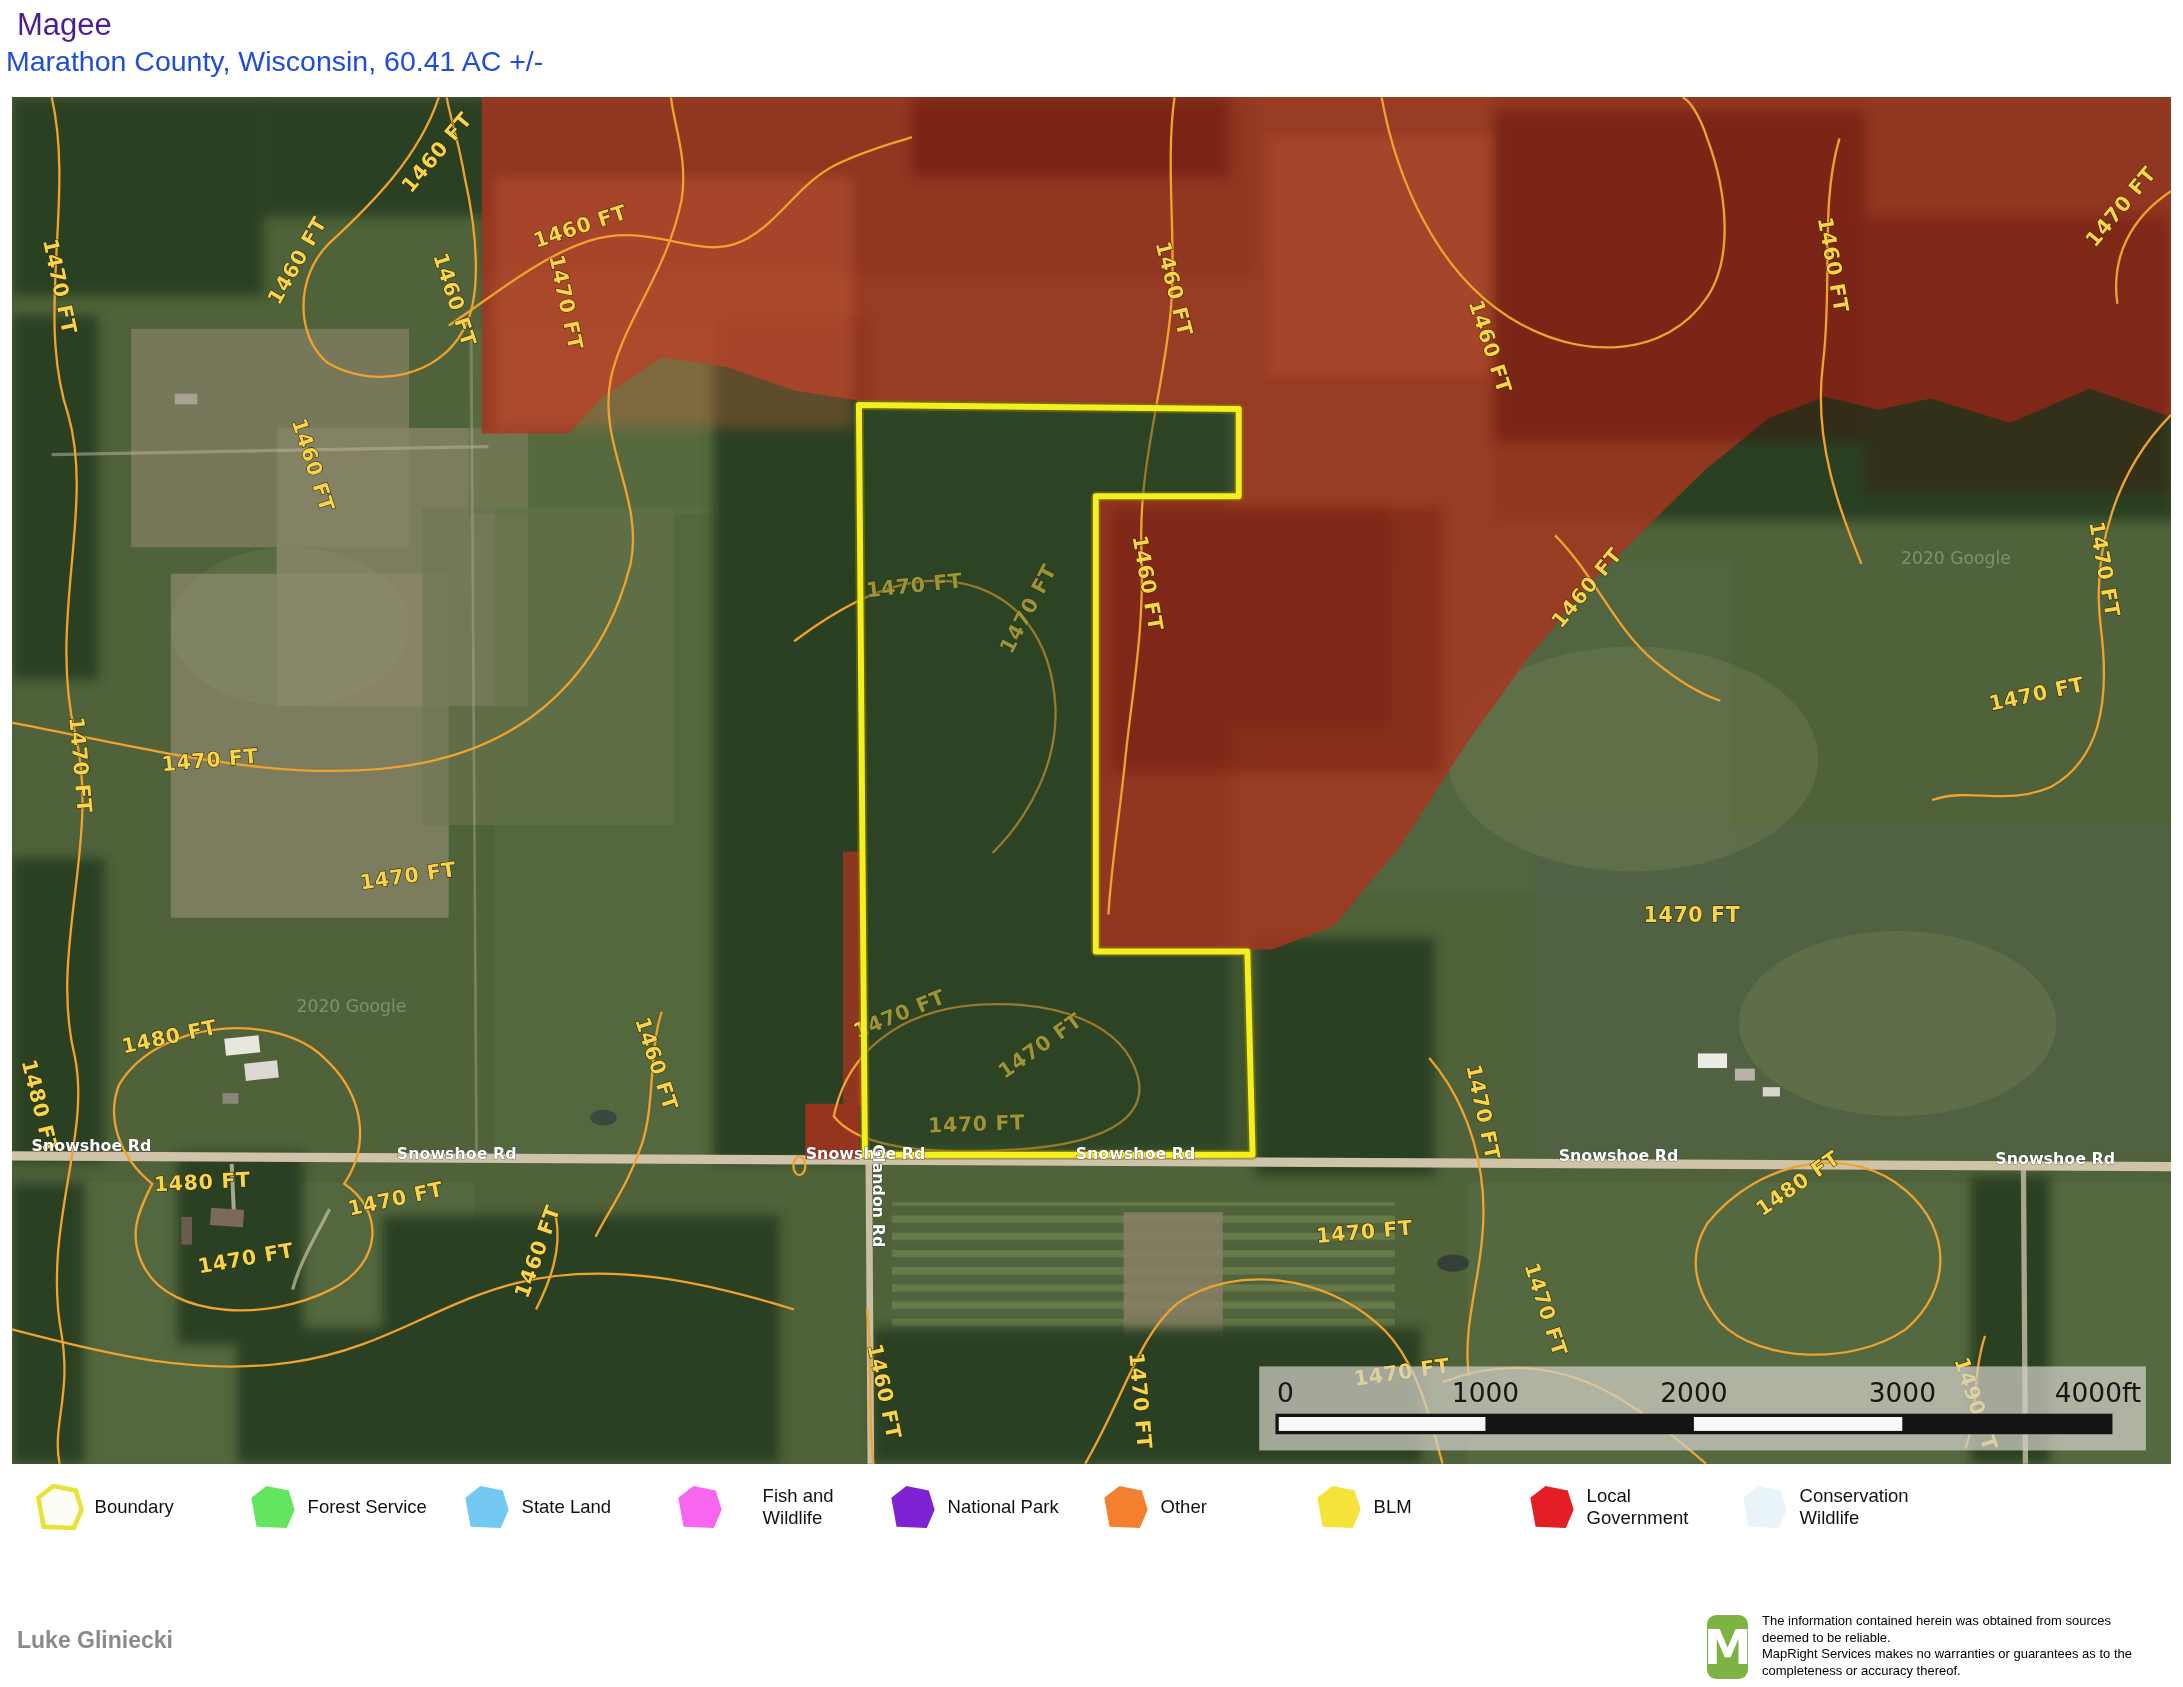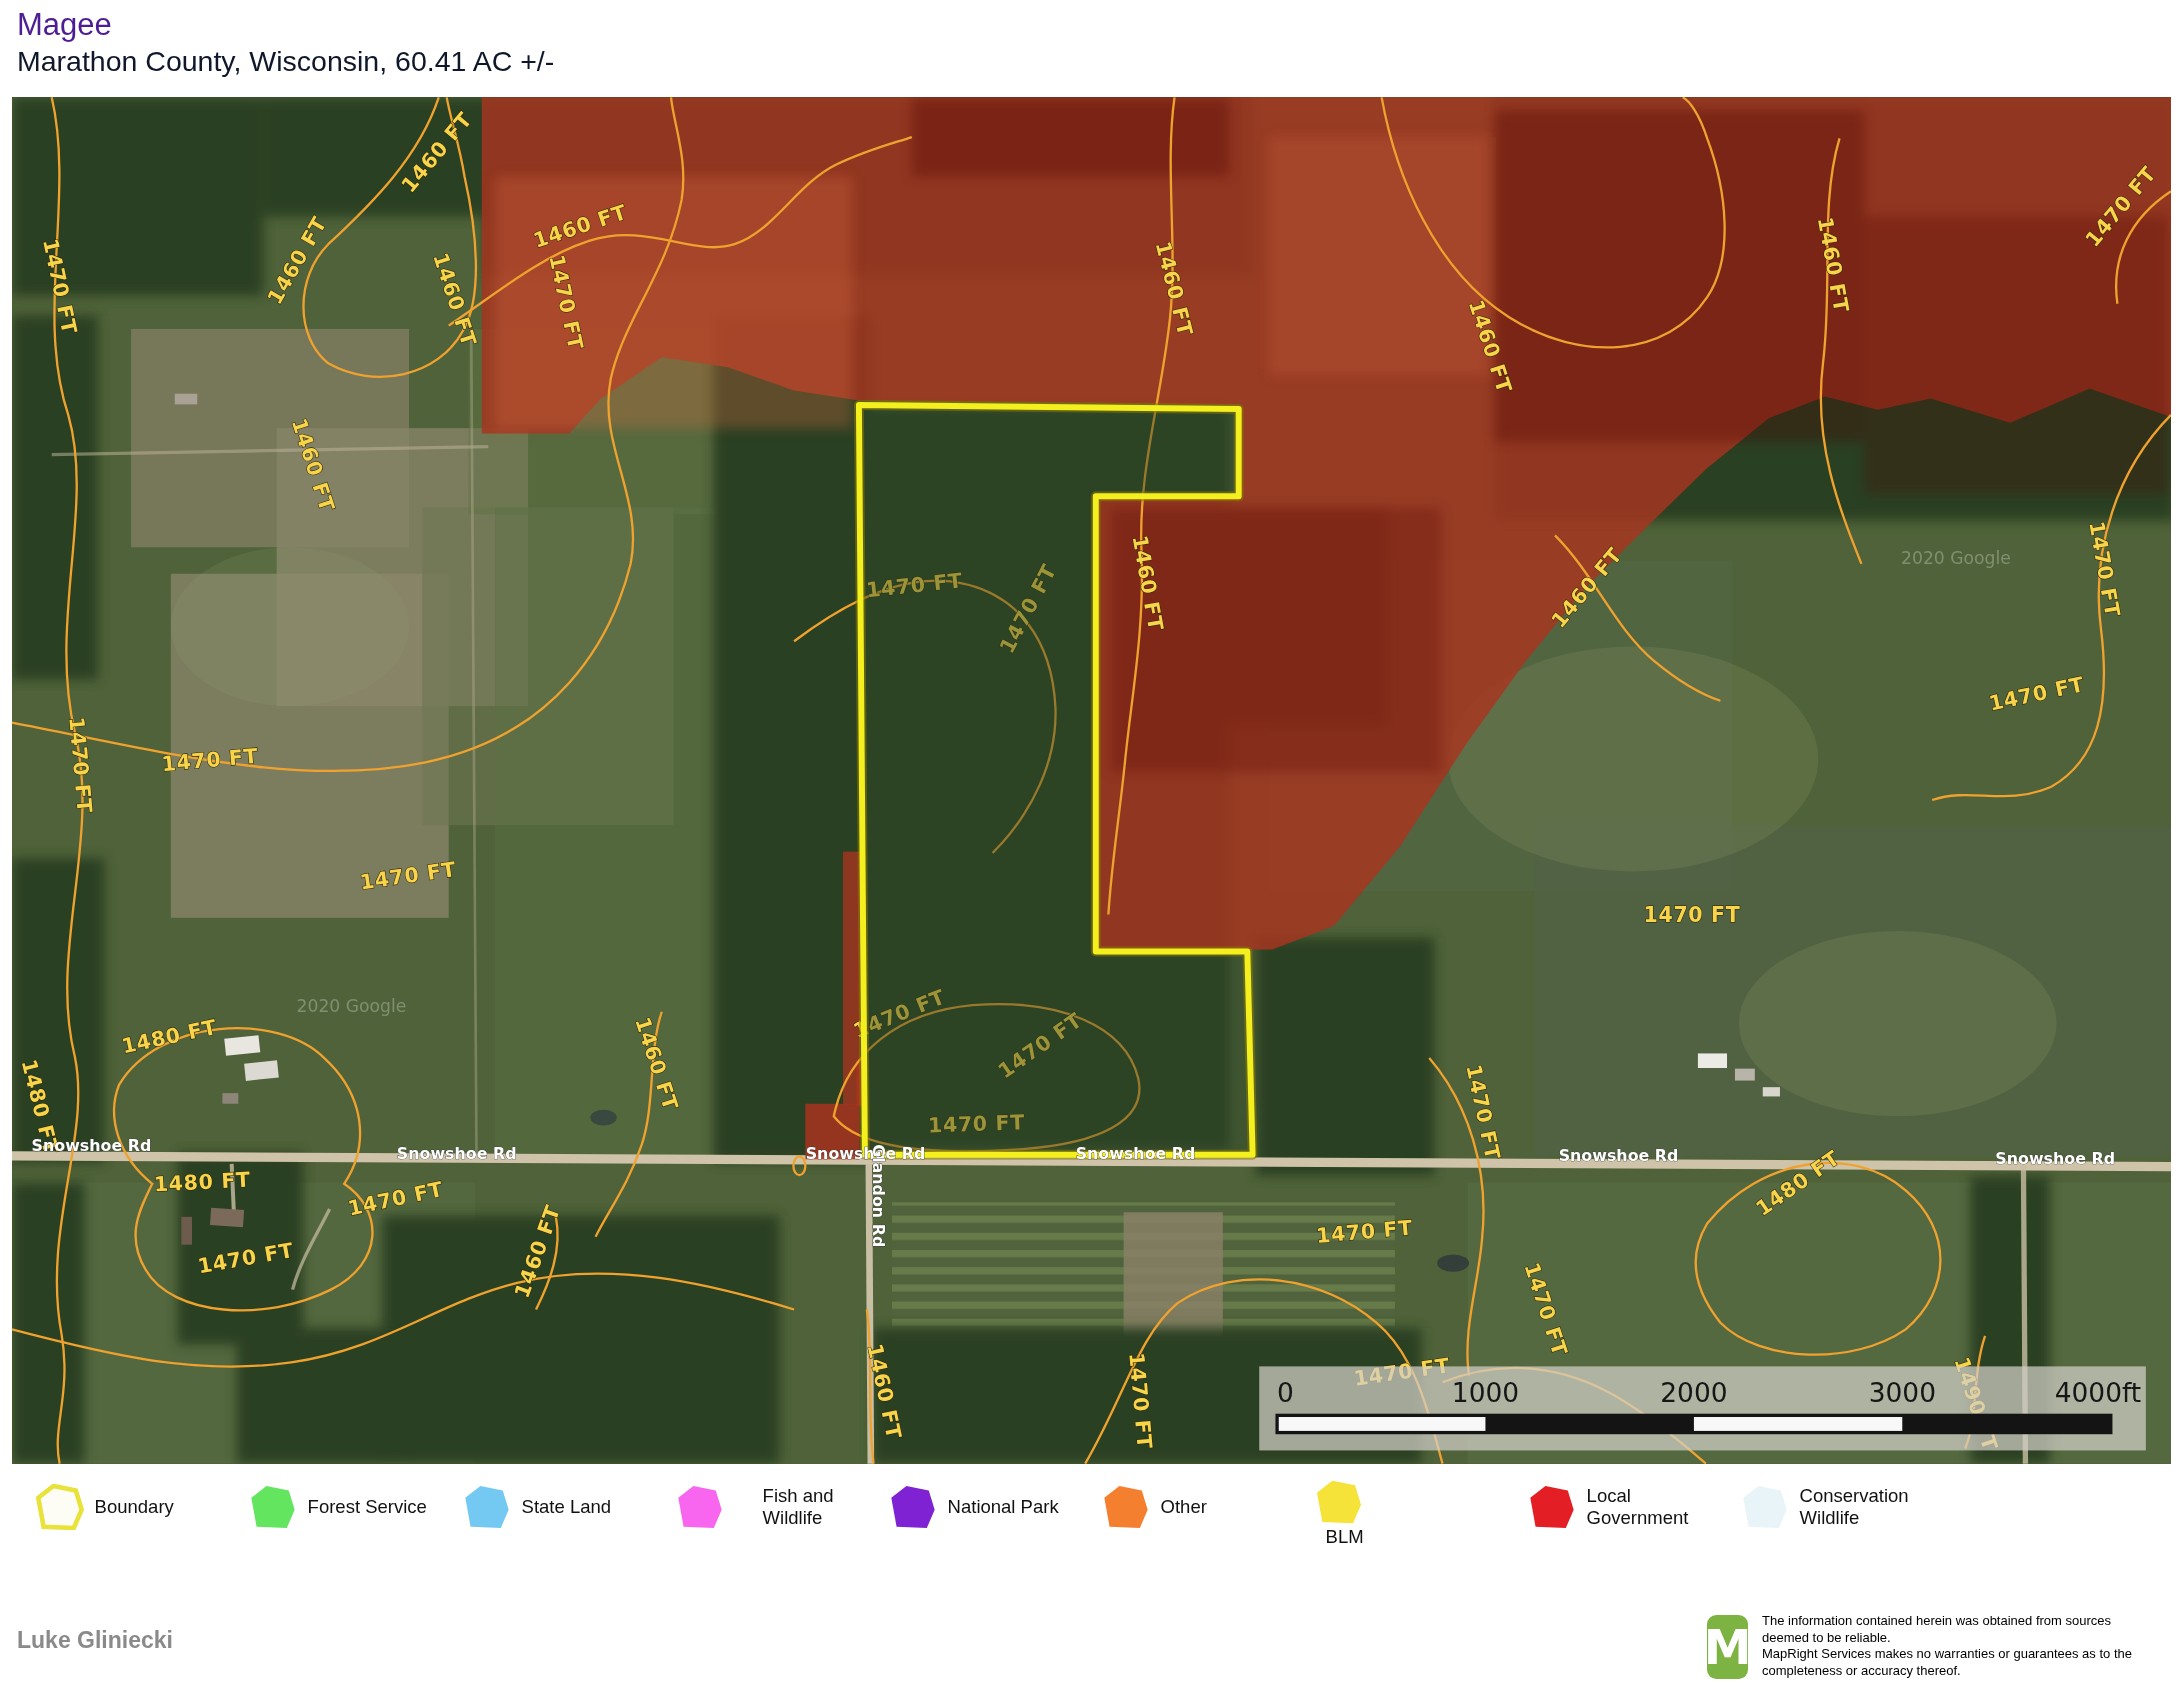--- a/index.html
+++ b/index.html
@@ -1,19 +1,19 @@
 <!DOCTYPE html>
 <html style="font-size:10.6px"><head>
 <meta charset="utf-8">
 <style>
   html,body{margin:0;padding:0;background:#ffffff;}
   body{width:2183px;height:1688px;position:relative;overflow:hidden;
        font-family:"Liberation Sans",sans-serif;}
   .page-title{position:absolute;left:17px;top:6.6px;font-size:31px;font-weight:normal;color:#4c1d95;}
-  .page-subtitle{position:absolute;left:17px;top:45px;font-size:28.5px;color:#0f172a;}
+  .page-subtitle{position:absolute;left:6px;top:45px;font-size:28.5px;color:#1d4ed8;}
   #map-wrap{position:absolute;left:12px;top:97px;width:2159px;height:1367px;background:#4f6239;}
   #map-wrap svg{display:block;}
   .legend{position:absolute;left:0;top:1474px;width:1756px;height:73px;}
   .legend-item{position:absolute;top:4px;display:flex;align-items:center;height:57px;}
   .legend-swatch{width:48px;height:46px;flex:0 0 48px;}
   .legend-label{margin-left:10.6px;font-size:18.5px;color:#111;white-space:pre-line;line-height:1.15;}
   .footer-attribution{position:absolute;left:17px;top:1627px;font-size:23px;font-weight:bold;color:#8a8a8a;}
   .mapright-logo{position:absolute;left:1707px;top:1615px;width:41px;height:64px;background:#7cb342;
        border-radius:9.3px;color:#ffffff;font-size:48px;font-weight:bold;display:flex;
        align-items:center;justify-content:center;font-family:"DejaVu Sans",sans-serif;}
@@ -266,21 +266,21 @@
       <polygon points="26,3 60,10 69,39 57,67 11,65 3,21" fill="#7e22d3"></polygon>
     </svg>
     <div class="legend-label">National Park</div>
   </div>
     <div class="legend-item" style="left: 1102px;">
     <svg class="legend-swatch" viewBox="0 0 72 70">
       <polygon points="26,3 60,10 69,39 57,67 11,65 3,21" fill="#f47f2e"></polygon>
     </svg>
     <div class="legend-label">Other</div>
   </div>
-    <div class="legend-item" style="left: 1315px; flex-direction: column;">
+    <div class="legend-item" style="left: 1315px;">
     <svg class="legend-swatch" viewBox="0 0 72 70">
       <polygon points="26,3 60,10 69,39 57,67 11,65 3,21" fill="#f5e339"></polygon>
     </svg>
     <div class="legend-label">BLM</div>
   </div>
     <div class="legend-item" style="left: 1528px; justify-content: flex-end;">
     <svg class="legend-swatch" viewBox="0 0 72 70">
       <polygon points="26,3 60,10 69,39 57,67 11,65 3,21" fill="#e31e24"></polygon>
     </svg>
     <div class="legend-label">Local

